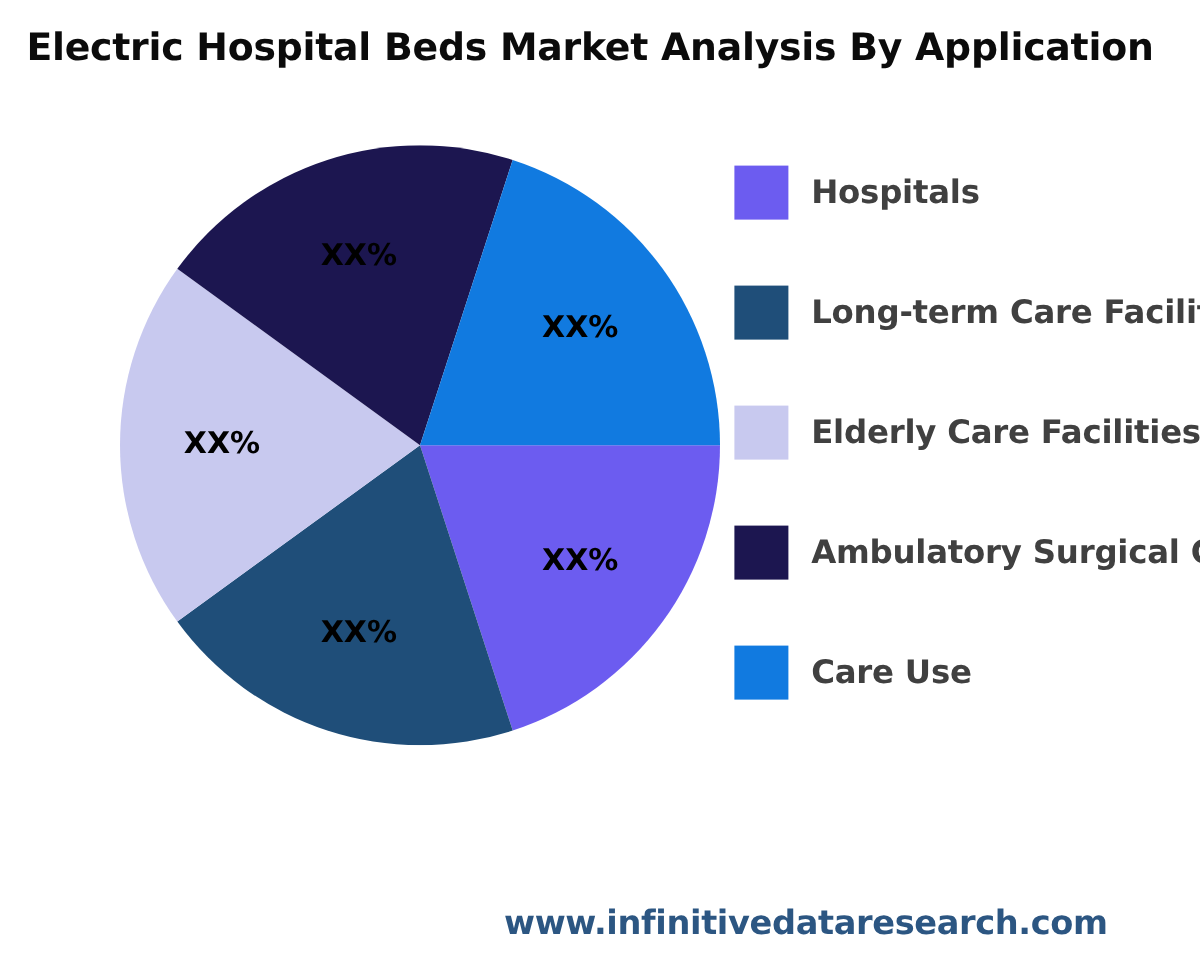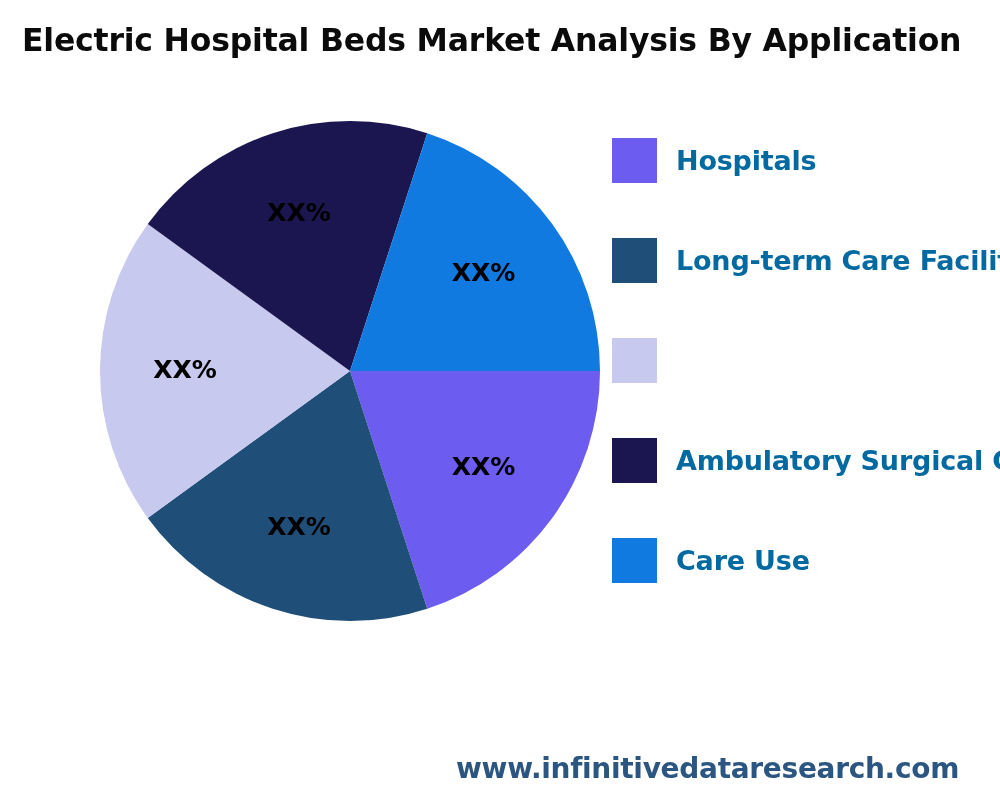--- a/index.html
+++ b/index.html
@@ -77,29 +77,29 @@
     width: 45px;
     height: 45px;
     flex: 0 0 45px;
     display: block;
   }
   .legend-label {
     margin-left: 19px;
     font-family: "DejaVu Sans", sans-serif;
     font-size: 27px;
     font-weight: bold;
-    color: #0369a1;
+    color: #404040;
     letter-spacing: -0.2px;
     line-height: 1;
   }
 
   
   #footer-url {
     position: absolute;
-    left: 456px;
+    left: 420px;
     top: 752px;
     font-family: "DejaVu Sans", sans-serif;
     font-size: 28px;
     font-weight: bold;
     letter-spacing: -0.3px;
     color: #2c5682;
     white-space: nowrap;
   }
 </style>
 </head>
@@ -132,20 +132,21 @@
     <div class="legend-item">
       <span class="legend-swatch" style="background-color: rgb(108, 92, 240);"></span>
       <span class="legend-label">Hospitals</span>
     </div>
     <div class="legend-item">
       <span class="legend-swatch" style="background-color: rgb(31, 78, 121);"></span>
       <span class="legend-label">Long-term Care Facilities</span>
     </div>
     <div class="legend-item">
       <span class="legend-swatch" style="background-color: rgb(200, 201, 239);"></span>
+      <span class="legend-label">Elderly Care Facilities</span>
     </div>
     <div class="legend-item">
       <span class="legend-swatch" style="background-color: rgb(28, 22, 80);"></span>
       <span class="legend-label">Ambulatory Surgical Centers</span>
     </div>
     <div class="legend-item">
       <span class="legend-swatch" style="background-color: rgb(17, 122, 224);"></span>
       <span class="legend-label">Care Use</span>
     </div>
   </div>

